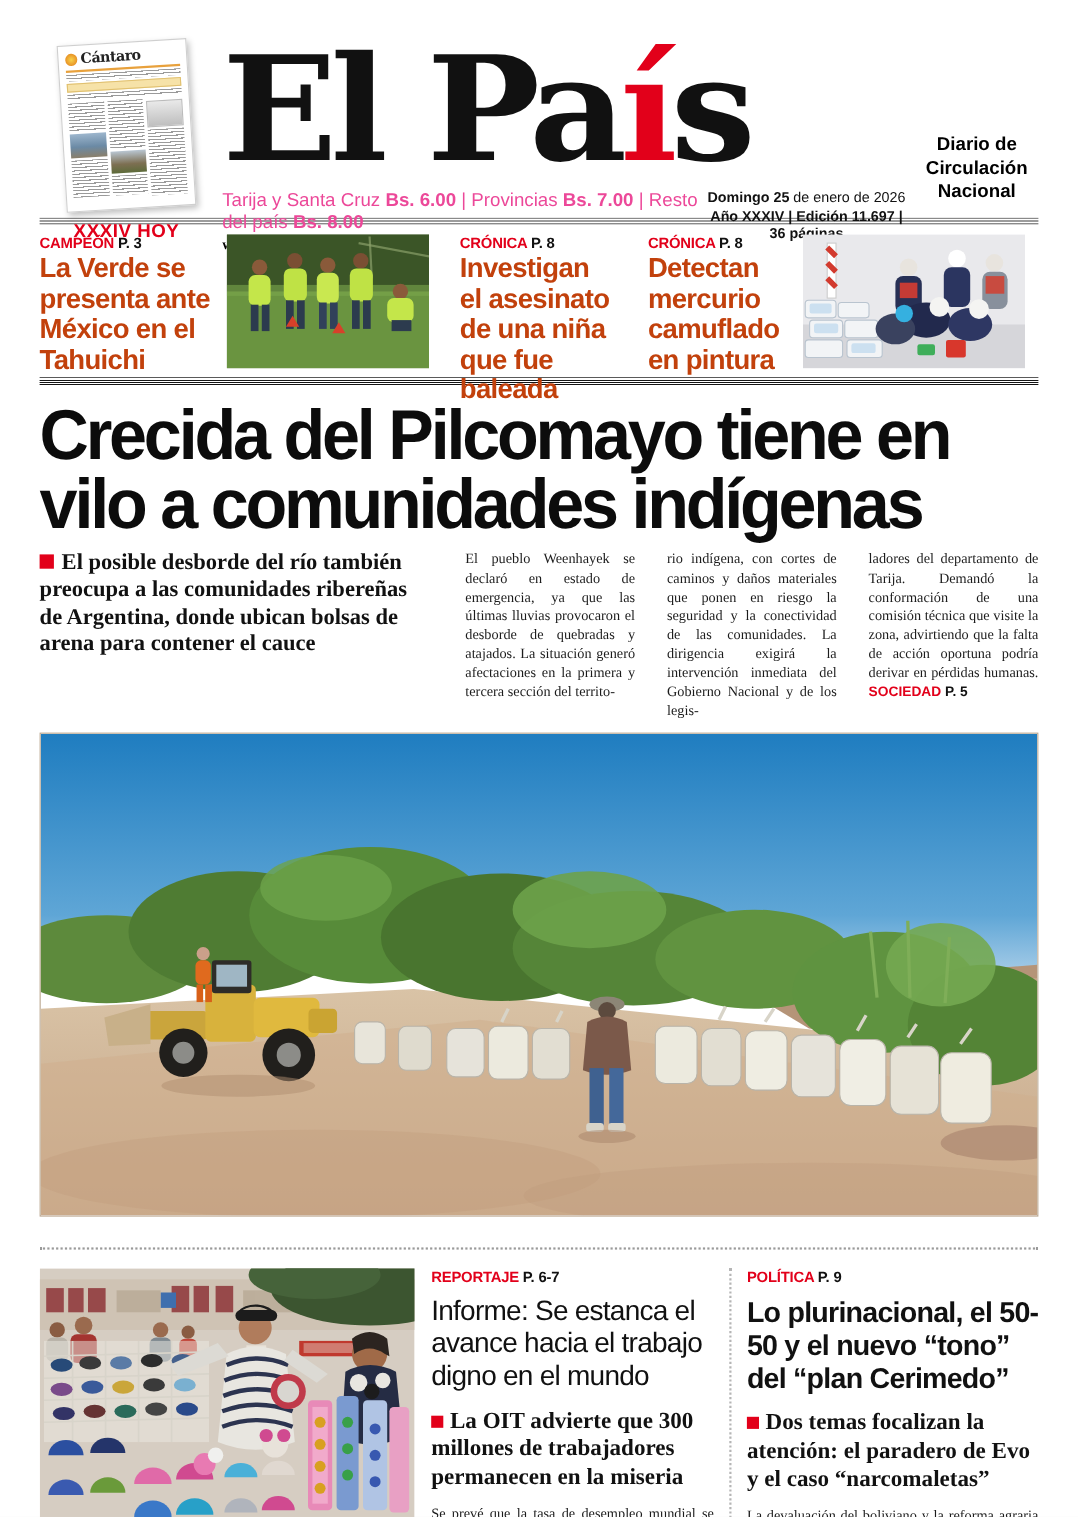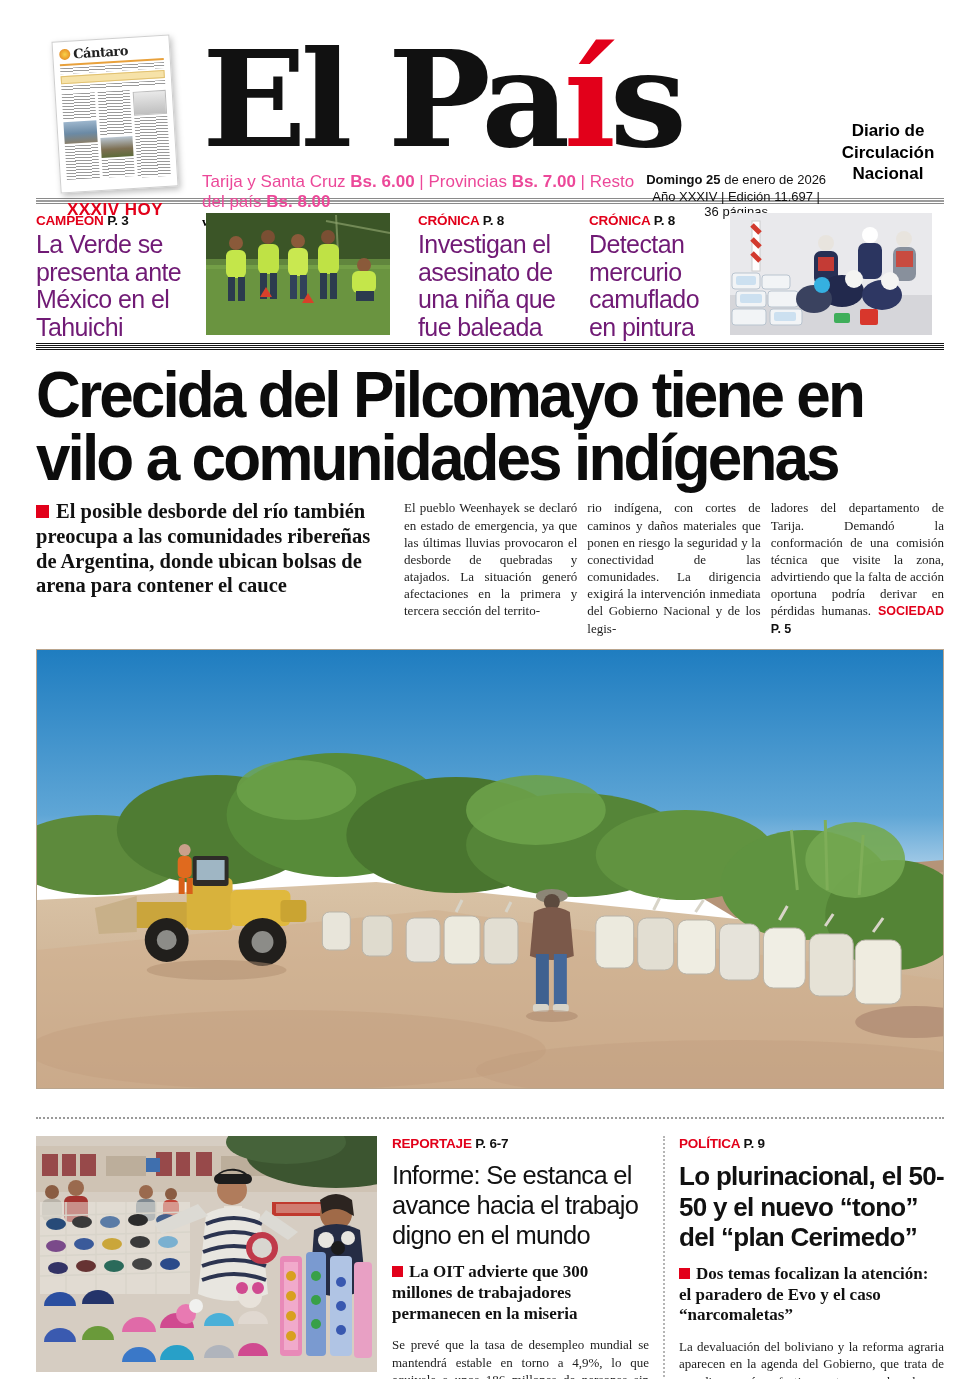--- a/index.html
+++ b/index.html
@@ -32,65 +32,65 @@
     font-family:"DejaVu Serif", serif; font-weight:bold;
     font-size:132px; line-height:1; letter-spacing:-6px; color:#111;
     white-space:nowrap; transform:scaleX(1.04); transform-origin:0 50%;
   }
   .masthead .accent { color:#e2001a; }
   .info-row { display:flex; justify-content:space-between; margin-top:6px; }
   .prices { font-size:17px; color:#ec4899; }
   .prices b { font-weight:bold; }
   .website { font-weight:bold; font-size:13px; margin-top:2px;font-family:Liberation Serif, serif; }
   .date-block { text-align:center; font-size:13px; color:#111; padding-right:4px; }
-  .date-block .l2 { margin-top:2px; }
+  .date-block .l2 { margin-top:2px;font-weight:bold; }
   .circ-col { flex:0 0 112px; align-self:flex-end; text-align:center; font-weight:bold; font-size:17px; line-height:1.25; padding-bottom:14px; }
   
   .rule-gray { height:6px; margin-top:0; background:linear-gradient(#8a8a8a 0 1px,#fff 1px 2px,#9c9c9c 2px 4px,#fff 4px 5px,#8a8a8a 5px 6px); }
   .rule-black { height:7px; background:linear-gradient(#141414 0 1px,#fff 1px 2px,#141414 2px 3px,#fff 3px 4px,#141414 4px 5px,#fff 5px 6px,#141414 6px 7px); }
   .rule-dotted { border-top:2px dotted #9a9a9a; }
   
   .top-strip { display:flex; align-items:flex-start; padding:9px 0 8px; height:139px; }
   .kicker { font-size:13.5px; font-weight:bold; color:#e2001a; letter-spacing:-.2px; }
   .kicker .pg { color:#111; }
-  .strip-headline { font-size:25px; line-height:1.1; font-weight:400; color:#701a75; letter-spacing:-.6px; margin-top:3px; }
+  .strip-headline { font-size:25px; line-height:1.1; font-weight:700; color:#c2410c; letter-spacing:-.6px; margin-top:3px; }
   .ts-text1 { flex:0 0 168px; }
   .ts-photo1 { flex:0 0 184px; margin-left:2px; }
   .ts-text2 { flex:0 0 156px; padding-left:13px; }
   .ts-text3 { flex:0 0 146px; padding-left:13px; }
   .ts-photo2 { flex:0 0 202px; margin-left:8px; }
   .vdot { border-left:2px dotted #b5b5b5; margin:0 0 0 13px; }
   .photo-frame { overflow:hidden; }
   .photo-frame svg { display:block; width:100%; height:100%; }
   
   .main-headline {
     font-weight:bold; font-size:64px; line-height:.98; color:#0c0c0c;
     letter-spacing:-3px; margin:14px 0 10px; transform:scaleX(.97); transform-origin:0 0; width:103%;
   }
-  .lead-row { display:flex; gap:10px; margin-top:8px; }
+  .lead-row { display:flex; gap:29px; margin-top:8px; }
   .lead-sub {
     flex:0 0 358px; font-family:"Liberation Serif", serif; font-weight:bold;
     font-size:20.5px; line-height:1.2; color:#111;
   }
   .sq { display:inline-block; width:13px; height:13px; background:#e2001a; margin-right:7px; }
   .lead-col { flex:1 1 0; font-family:"Liberation Serif", serif; font-size:13px; line-height:1.32; color:#1c1c1c; text-align:justify; }
   .tag-red { color:#e2001a; font-weight:bold; font-family:"Liberation Sans", sans-serif; font-size:12.5px; }
   .tag-pg { color:#111; font-weight:bold; font-family:"Liberation Sans", sans-serif; font-size:12.5px; }
   
   .main-photo { margin-top:12px; height:440px; border:1px solid #b9a58e; }
   
   .bottom-divider { margin-top:28px; }
   .bottom { display:flex; margin-top:17px; }
   .b-photo { flex:0 0 341px; height:236px; }
   .b-mid { flex:0 0 272px; padding-left:15px; }
   .b-right { flex:1 1 auto; padding-left:14px; }
   .b-vdot { border-left:2px dotted #b5b5b5; margin-left:14px; }
   .b-headline-med { font-size:25.5px; line-height:1.16; font-weight:500; color:#111; letter-spacing:-.7px; margin:10px 0 12px; }
   .b-headline-bold { font-size:26px; line-height:1.16; font-weight:bold; color:#111; letter-spacing:-.7px; margin:10px 0 12px; }
-  .b-sub { font-family:"Liberation Serif", serif; font-weight:bold; font-size:17px; line-height:1.22; color:#111; margin-bottom:12px; }
+  .b-sub { font-family:"Liberation Serif", serif; font-weight:bold; font-size:21px; line-height:1.22; color:#111; margin-bottom:12px; }
   .b-sub .sq { width:11px; height:11px; margin-right:6px; }
   .b-body { font-family:"Liberation Serif", serif; font-size:13px; line-height:1.34; color:#1c1c1c; text-align:justify; }
 </style>
 </head>
 <body>
 
 <div class="page">
 
   <div class="header">
 

